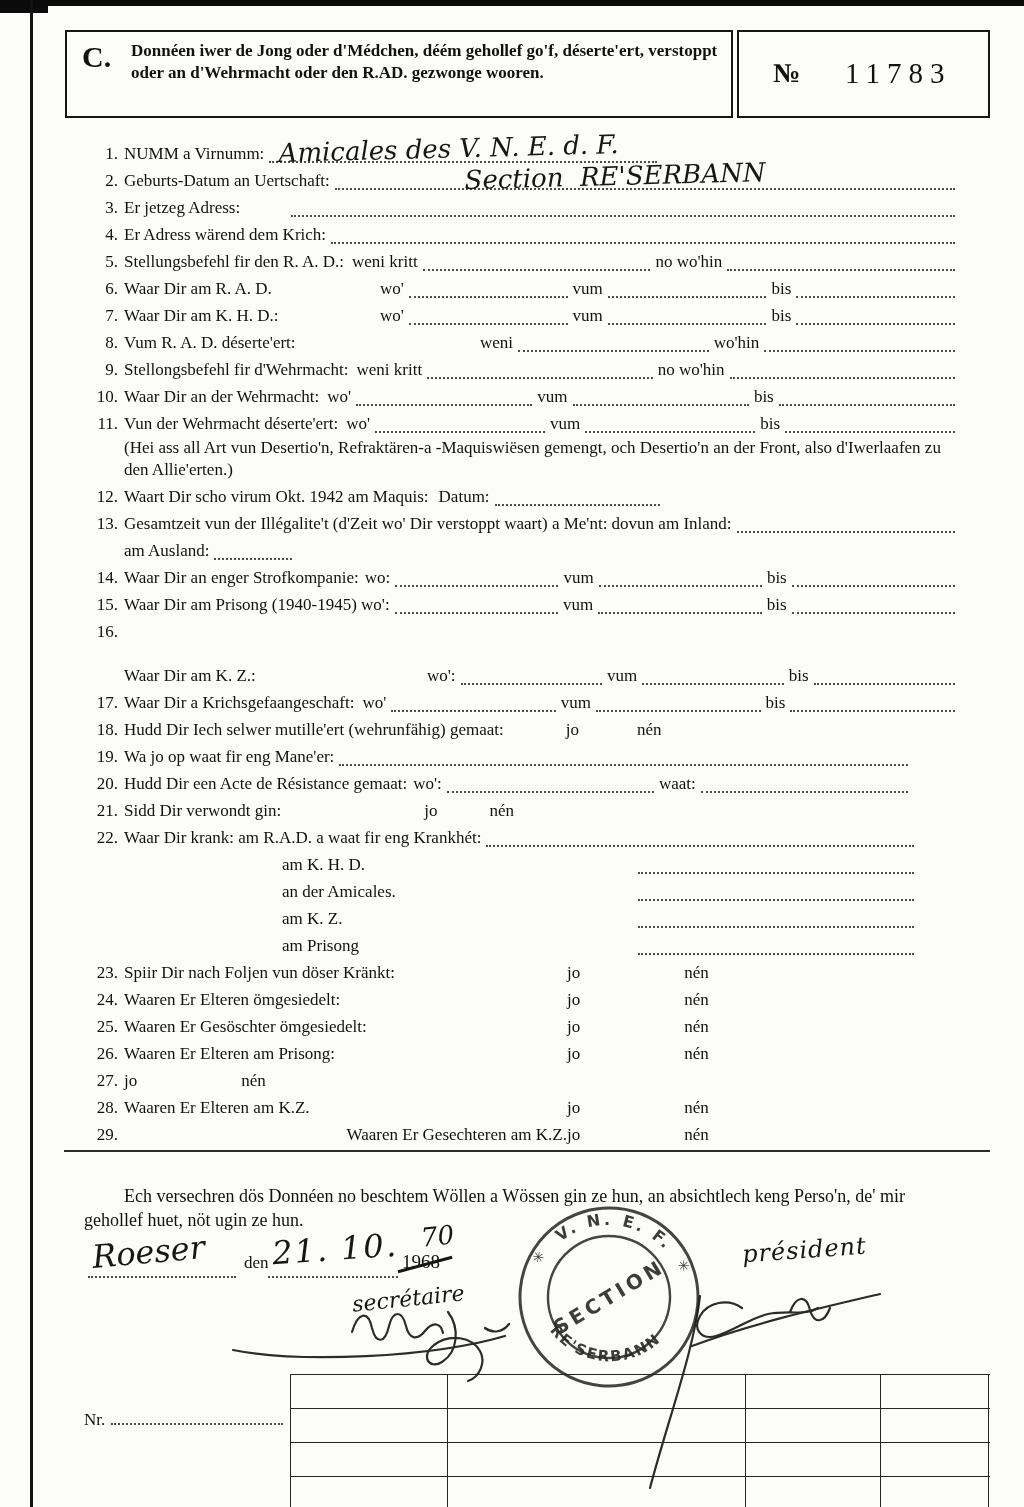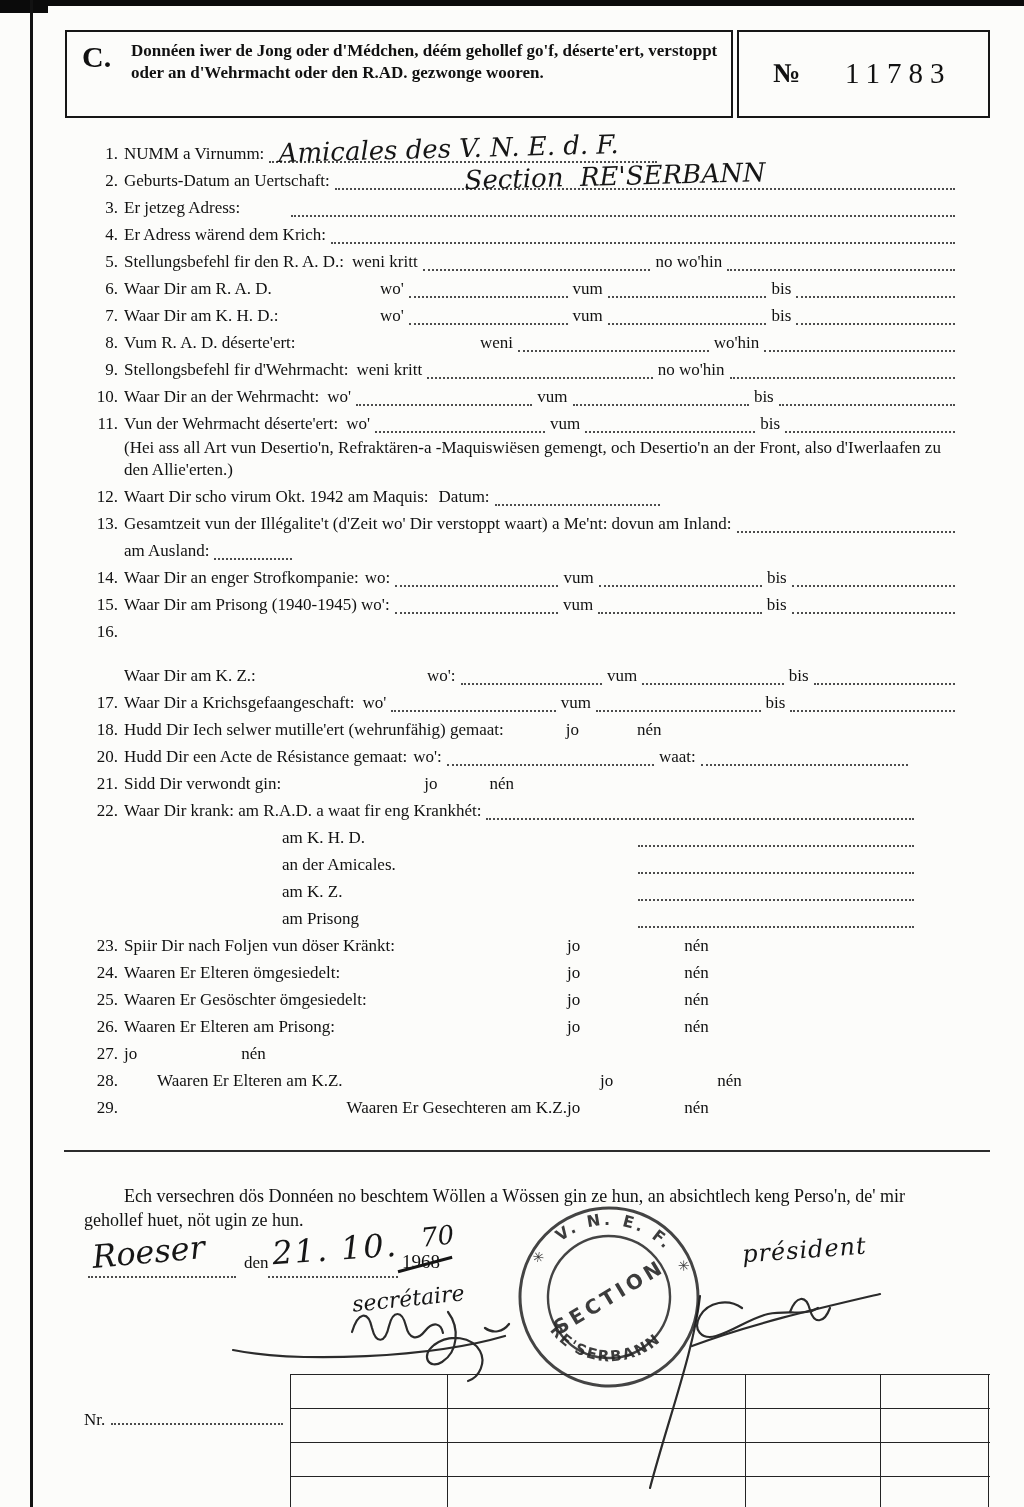--- a/index.html
+++ b/index.html
@@ -274,20 +274,27 @@
         <span class="num">18.</span>
         <div class="content">
           <span class="lbl">Hudd Dir Iech selwer mutille'ert (wehrunfähig) gemaat:</span>
           <span class="sp" style="flex: 0 0 62px;"></span>
           <span class="lbl">jo</span>
           <span class="sp" style="flex: 0 0 58px;"></span>
           <span class="lbl">nén</span>
         </div>
       </div>
       <div class="row">
+        <span class="num">19.</span>
+        <div class="content">
+          <span class="lbl">Wa jo op waat fir eng Mane'er:</span>
+          <span class="dots" style="margin-right: 52px;"></span>
+        </div>
+      </div>
+      <div class="row">
         <span class="num">20.</span>
         <div class="content">
           <span class="lbl">Hudd Dir een Acte de Résistance gemaat:</span>
           <span class="sp" style="flex: 0 0 6px;"></span>
           <span class="lbl">wo':</span>
           <span class="dots"></span>
           <span class="lbl">waat:</span>
           <span class="dots" style="margin-right: 52px;"></span>
         </div>
       </div>
@@ -380,21 +387,21 @@
         <span class="num">27.</span>
         <div class="content">
           <span class="lbl">jo</span>
           <span class="sp" style="flex: 0 0 104px;"></span>
           <span class="lbl">nén</span>
         </div>
       </div>
       <div class="row">
         <span class="num">28.</span>
         <div class="content">
-          <span class="lbl" style="flex: 0 0 443px; margin-left: 33px;">Waaren Er Elteren am K.Z.</span>
+          <span class="lbl" style="flex: 0 0 443px;">Waaren Er Elteren am K.Z.</span>
           <span class="lbl">jo</span>
           <span class="sp" style="flex: 0 0 104px;"></span>
           <span class="lbl">nén</span>
         </div>
       </div>
       <div class="row">
         <span class="num">29.</span>
         <div class="content">
           <span class="lbl" style="flex: 0 0 443px; text-align: right;">Waaren Er Gesechteren am K.Z.</span>
           <span class="lbl">jo</span>

